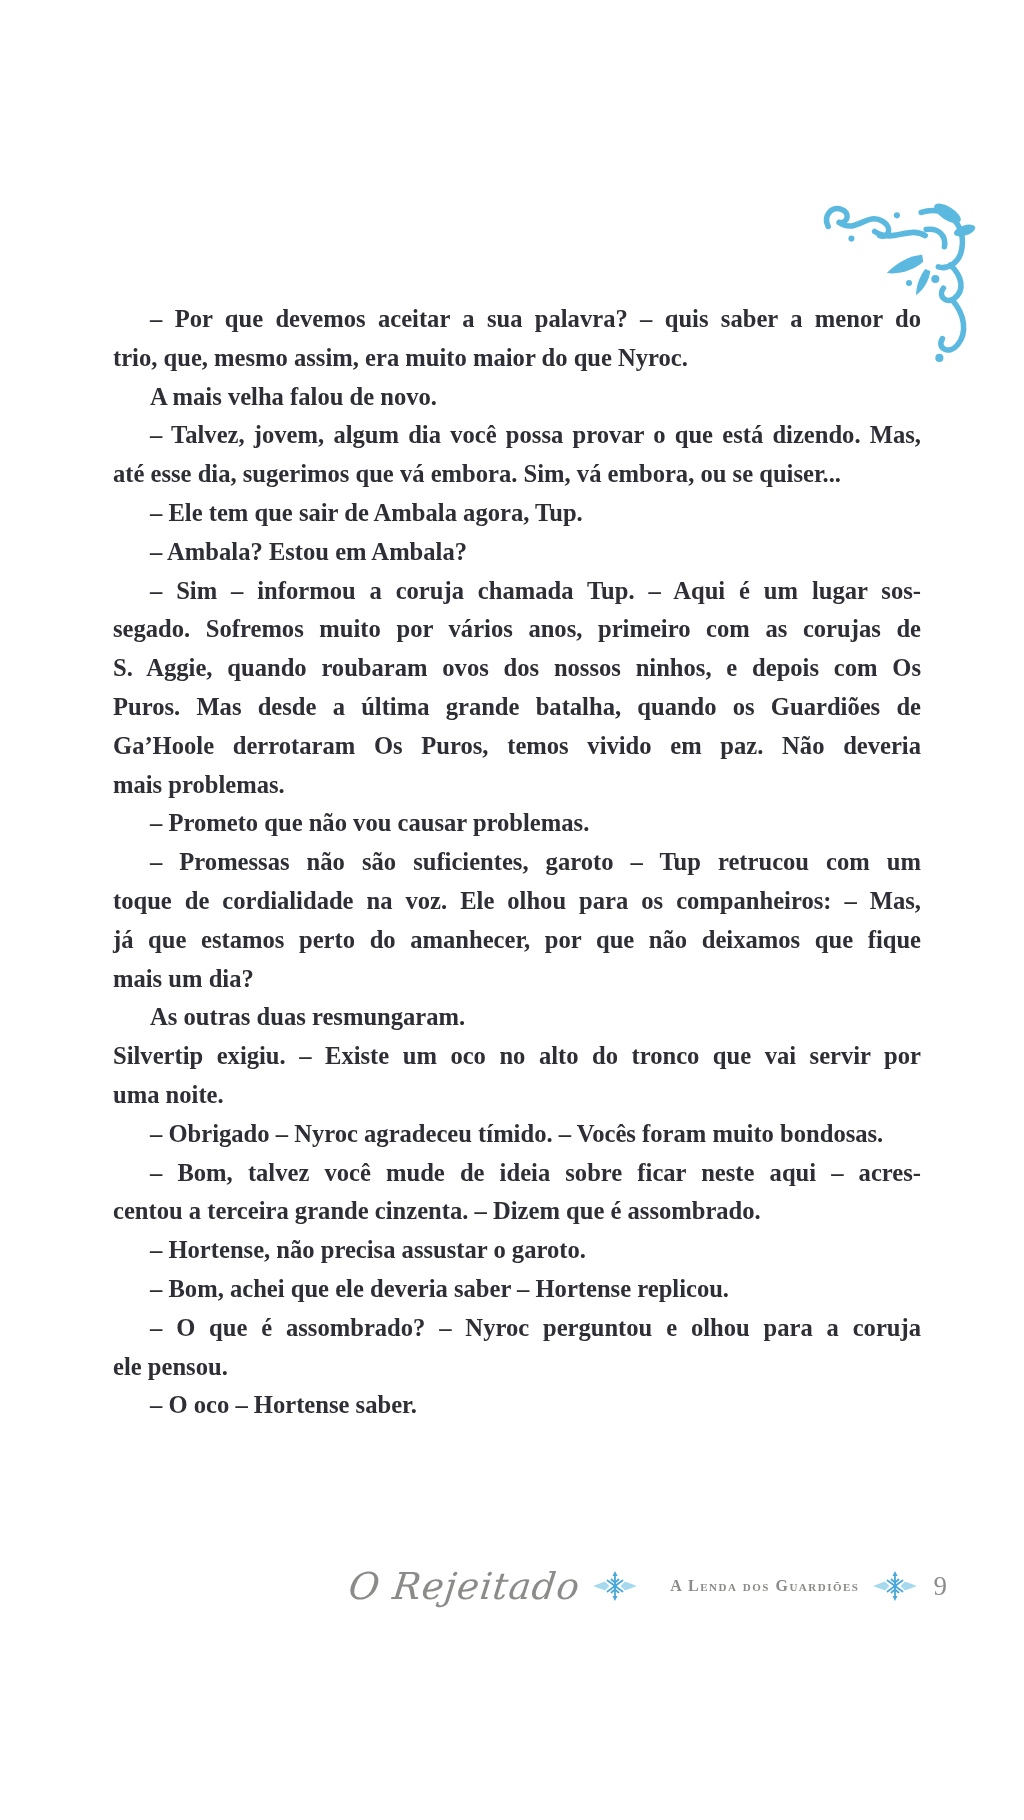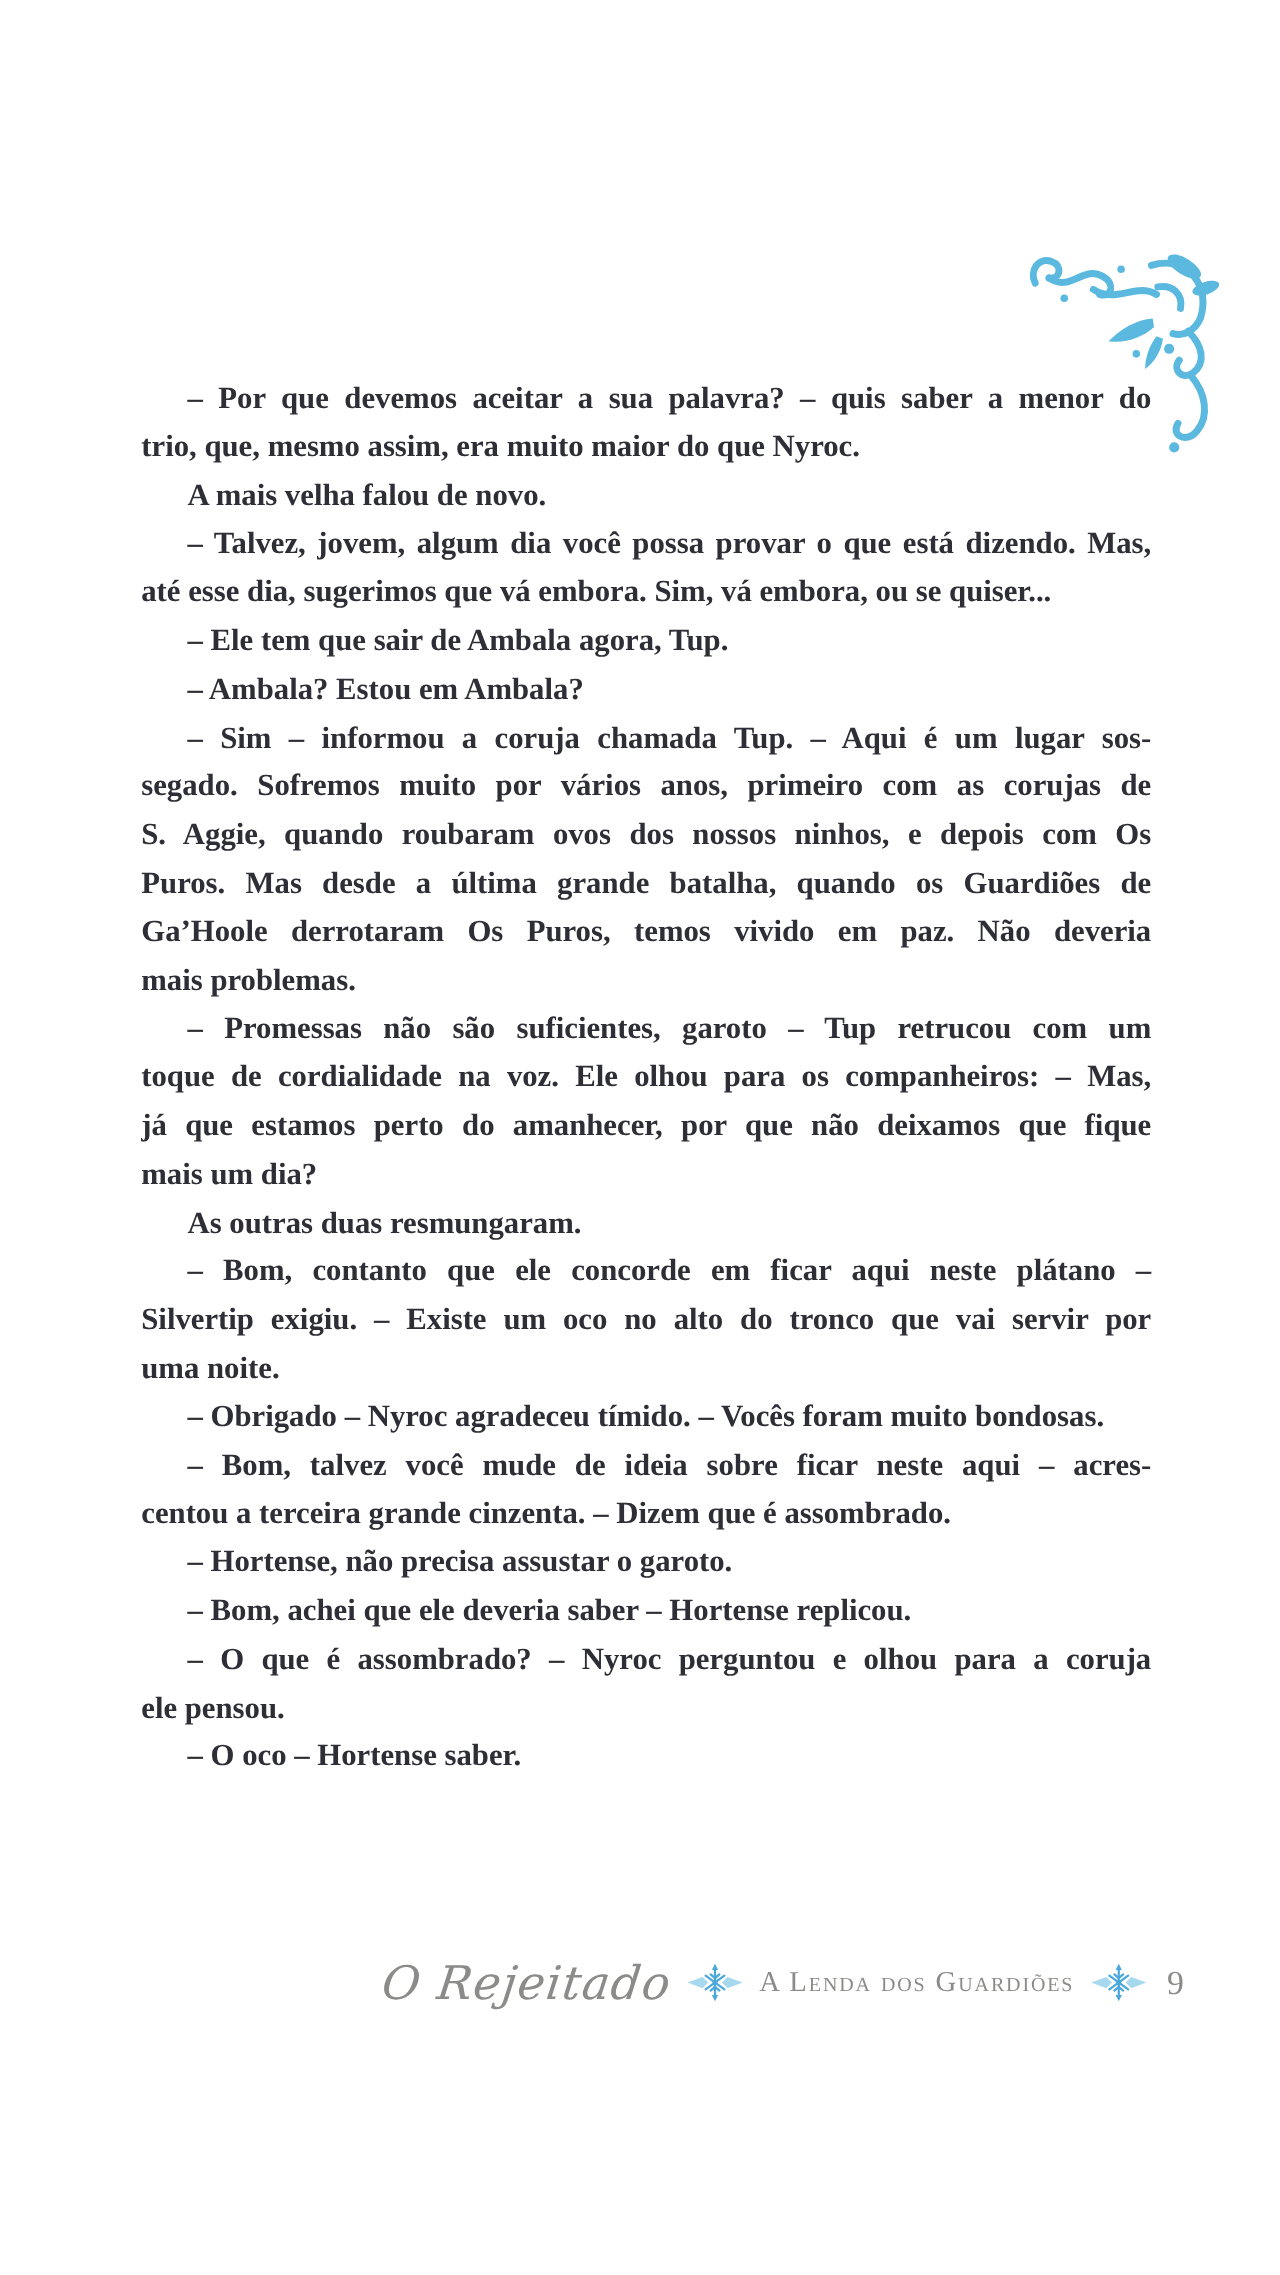--- a/index.html
+++ b/index.html
@@ -57,24 +57,25 @@
   .book-title {
     font-family: "DejaVu Serif", "Liberation Serif", serif;
     font-style: italic;
     font-size: 37px;
     color: var(--footer-gray, #8b8b89);
     transform: skewX(-7deg);
     letter-spacing: 1px;
   }
   .series-title {
     font-variant: small-caps;
-    font-weight: 400;
-    font-size: 23px;
+    font-weight: 700;
+    font-size: 16px;
     letter-spacing: 1.5px;
     color: var(--footer-gray, #8b8b89);
+    margin-left: 20px;
   }
   .page-number {
     font-size: 27px;
     color: var(--footer-gray, #8b8b89);
     margin-left: 4px;
   }
   .snowflake { width: 44px; height: 30px; flex: 0 0 auto; }
   .snowflake .snow-light { fill: var(--snowflake-light, #a6d9ee); }
   .snowflake .snow-core  { stroke: var(--snowflake-core, #4aa8da); stroke-width: 1.8; stroke-linecap: round; fill: none; }
   .snowflake .snow-core-fill { fill: var(--snowflake-core, #4aa8da); }
@@ -110,26 +111,26 @@
       <div class="line indent just">– Talvez, jovem, algum dia você possa provar o que está dizendo. Mas,</div>
       <div class="line">até esse dia, sugerimos que vá embora. Sim, vá embora, ou se quiser...</div>
       <div class="line indent">– Ele tem que sair de Ambala agora, Tup.</div>
       <div class="line indent">– Ambala? Estou em Ambala?</div>
       <div class="line indent just">– Sim – informou a coruja chamada Tup. – Aqui é um lugar sos-</div>
       <div class="line just">segado. Sofremos muito por vários anos, primeiro com as corujas de</div>
       <div class="line just">S. Aggie, quando roubaram ovos dos nossos ninhos, e depois com Os</div>
       <div class="line just">Puros. Mas desde a última grande batalha, quando os Guardiões de</div>
       <div class="line just">Ga’Hoole derrotaram Os Puros, temos vivido em paz. Não deveria</div>
       <div class="line">mais problemas.</div>
+      <div class="line indent">– Prometo que não vou causar problemas.</div>
       <div class="line indent just">– Promessas não são suficientes, garoto – Tup retrucou com um</div>
       <div class="line just">toque de cordialidade na voz. Ele olhou para os companheiros: – Mas,</div>
       <div class="line just">já que estamos perto do amanhecer, por que não deixamos que fique</div>
       <div class="line">mais um dia?</div>
       <div class="line indent">As outras duas resmungaram.</div>
-      <div class="line indent just">– Bom, contanto que ele concorde em ficar aqui neste plátano –</div>
       <div class="line just">Silvertip exigiu. – Existe um oco no alto do tronco que vai servir por</div>
       <div class="line">uma noite.</div>
       <div class="line indent">– Obrigado – Nyroc agradeceu tímido. – Vocês foram muito bondosas.</div>
       <div class="line indent just">– Bom, talvez você mude de ideia sobre ficar neste aqui – acres-</div>
       <div class="line">centou a terceira grande cinzenta. – Dizem que é assombrado.</div>
       <div class="line indent">– Hortense, não precisa assustar o garoto.</div>
       <div class="line indent">– Bom, achei que ele deveria saber – Hortense replicou.</div>
       <div class="line indent just">– O que é assombrado? – Nyroc perguntou e olhou para a coruja</div>
       <div class="line">ele pensou.</div>
       <div class="line indent">– O oco – Hortense saber.</div>

